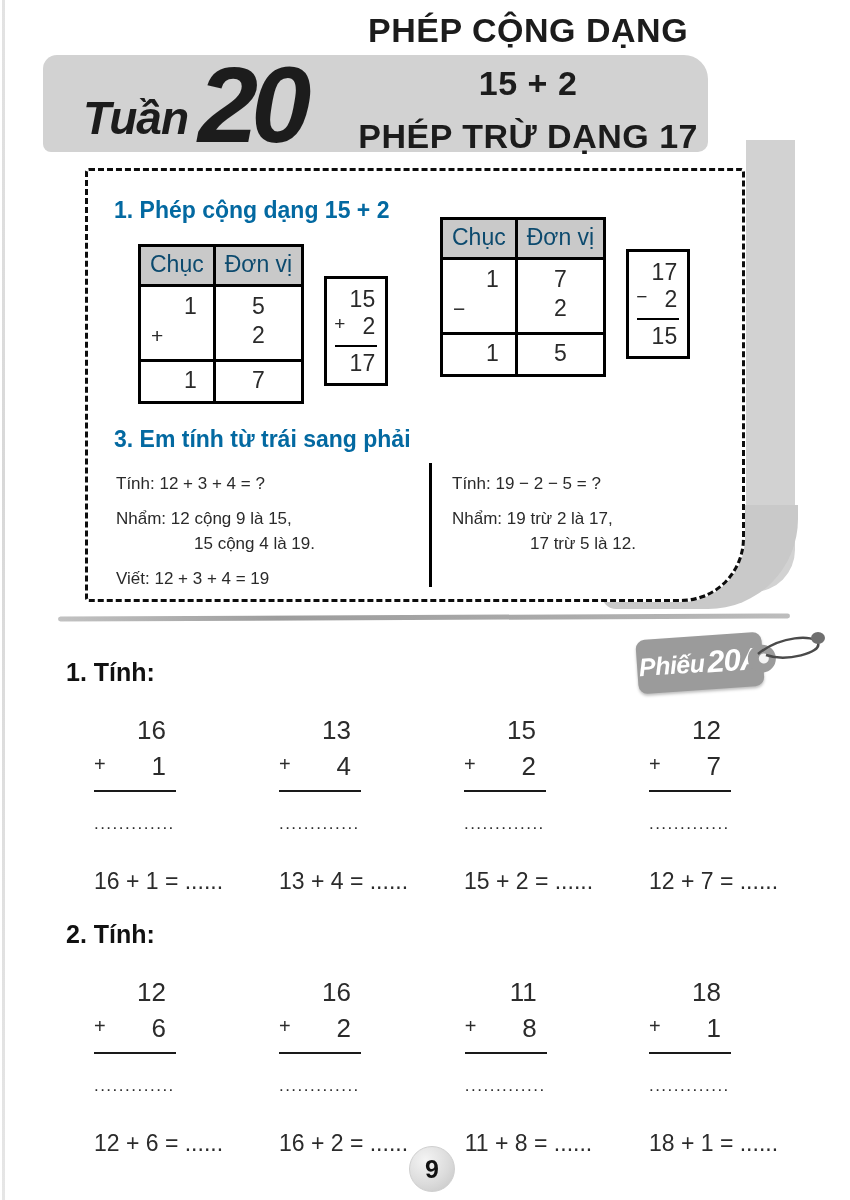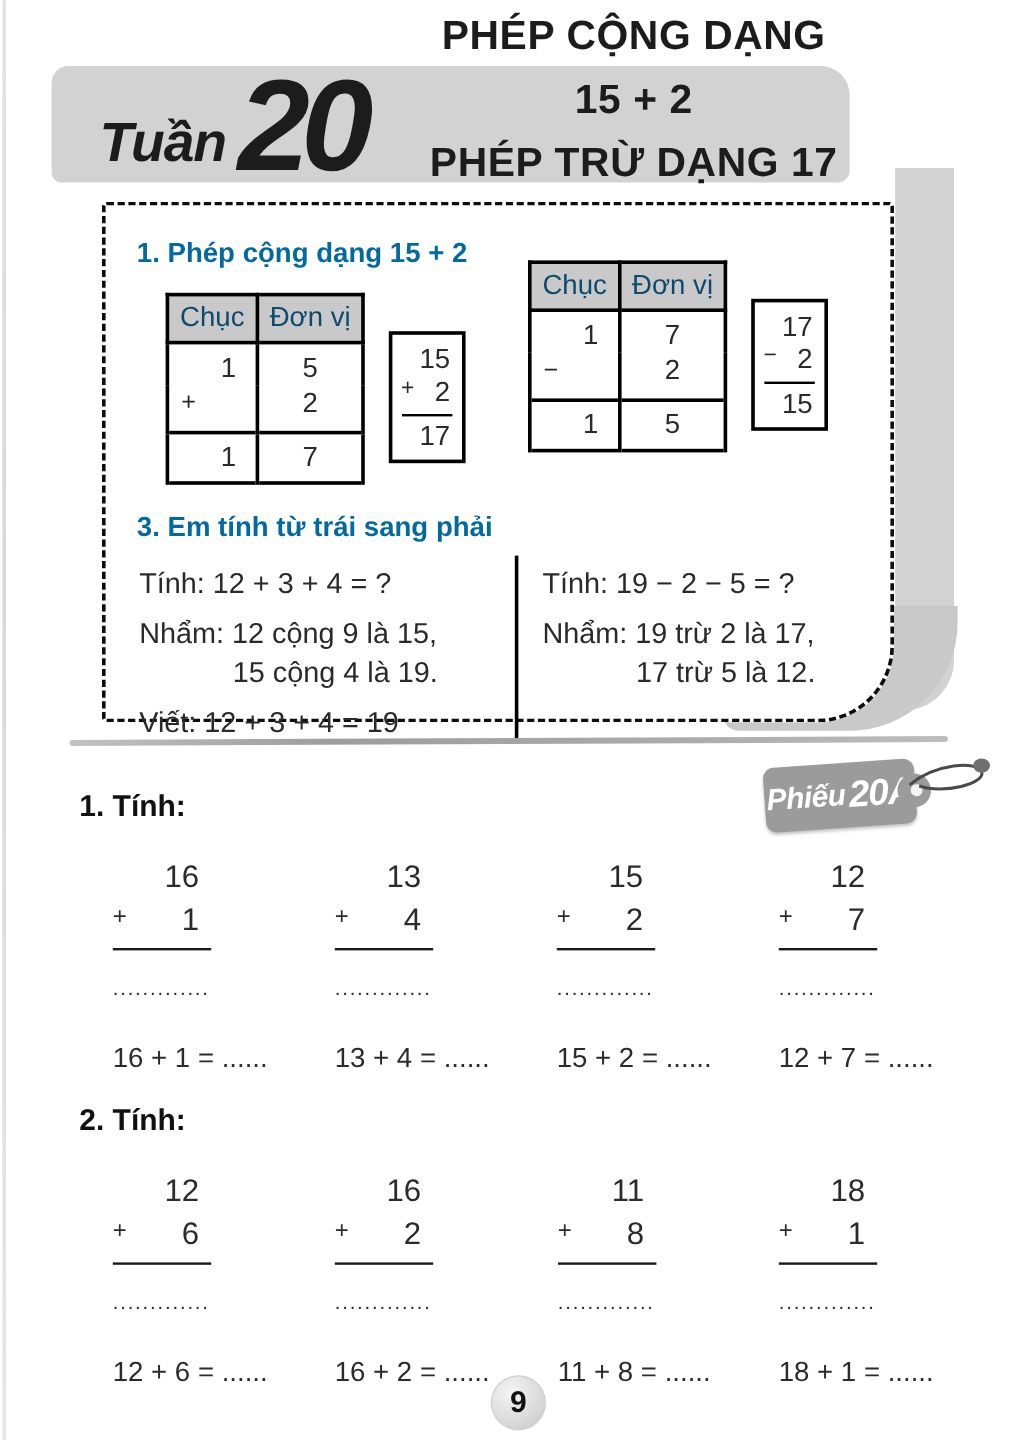--- a/index.html
+++ b/index.html
@@ -93,21 +93,21 @@
     border: 3px solid #000; min-width: 64px; padding: 7px 10px 6px;
     font-size: 23px; color: #2a2a2a; text-align: right; margin-top: 32px;
   }
   .calcbox .cop-row { display: flex; justify-content: space-between; align-items: flex-start; }
   .calcbox .cop { font-size: 19px; margin-left: -3px; }
   .calcbox .cline { border-top: 2.5px solid #000; margin: 5px -2px 3px; }
 
   
   .part3 { margin-top: 22px; }
   .s3-cols { display: flex; margin-top: 10px; }
-  .s3-col { font-size: 24px; color: #2a2a2a; line-height: 1.0; }
+  .s3-col { font-size: 17px; color: #2a2a2a; line-height: 1.0; }
   .s3-col.left { width: 315px; padding-left: 2px; }
   .s3-col.right { border-left: 3px solid #000; padding-left: 20px; flex: 1; }
   .s3-line { margin-top: 18px; }
   .s3-line.indent { margin-top: 8px; padding-left: 78px; }
   .s3-line.first { margin-top: 12px; }
 
   
   .tag {
     position: absolute; left: 637px; top: 636px; width: 126px; height: 54px;
     background: #9b9b9b; border-radius: 9px; transform: rotate(-4deg);

